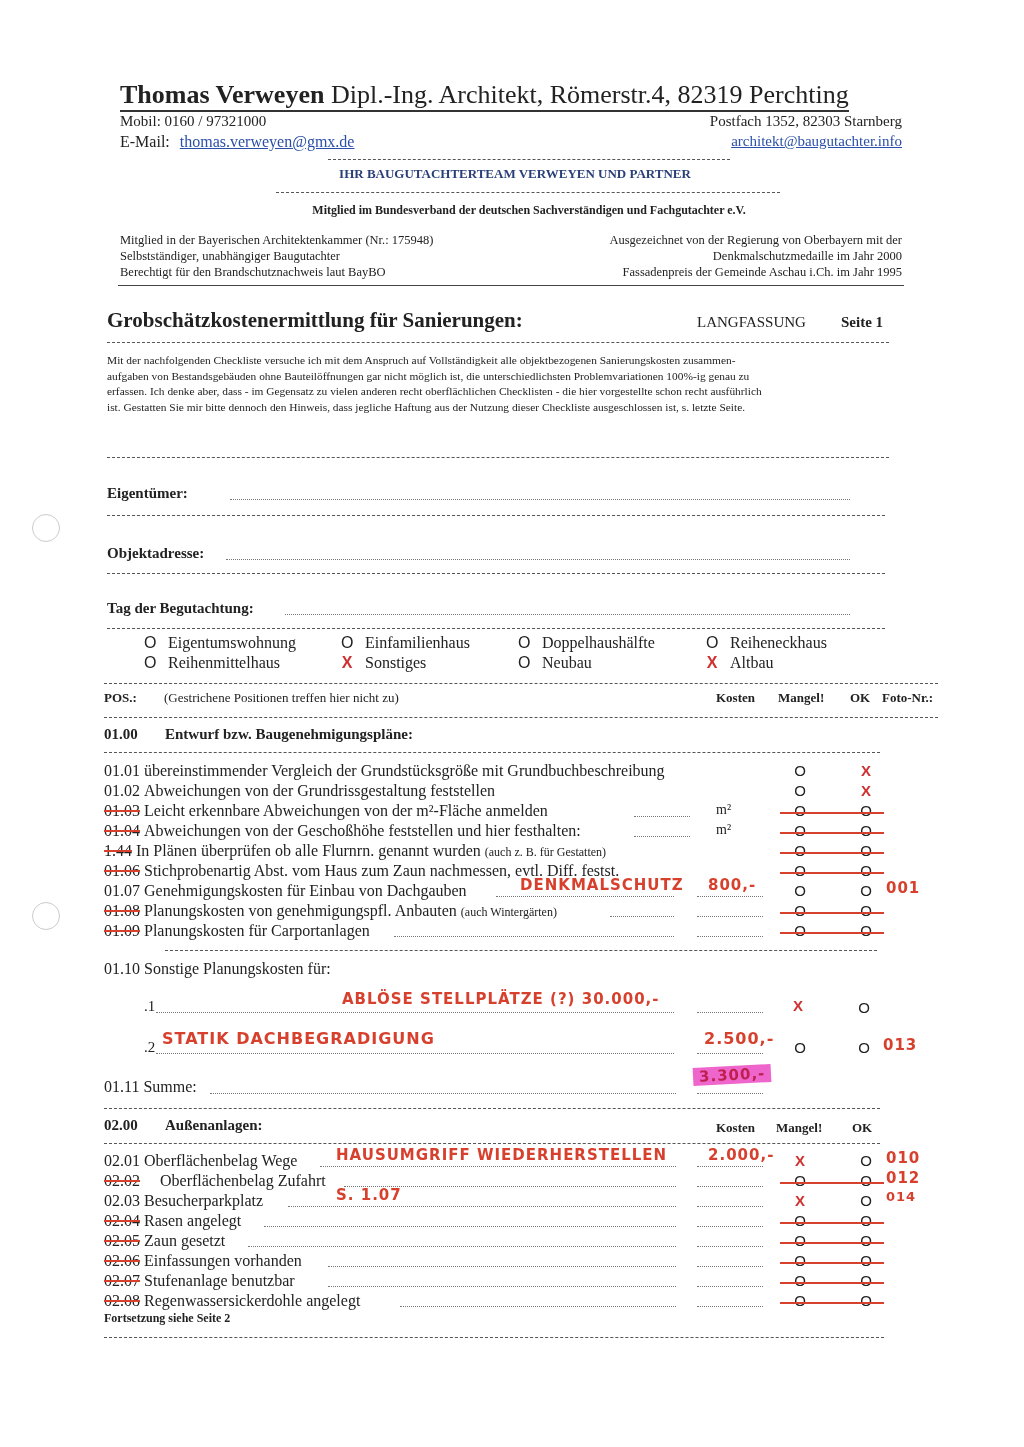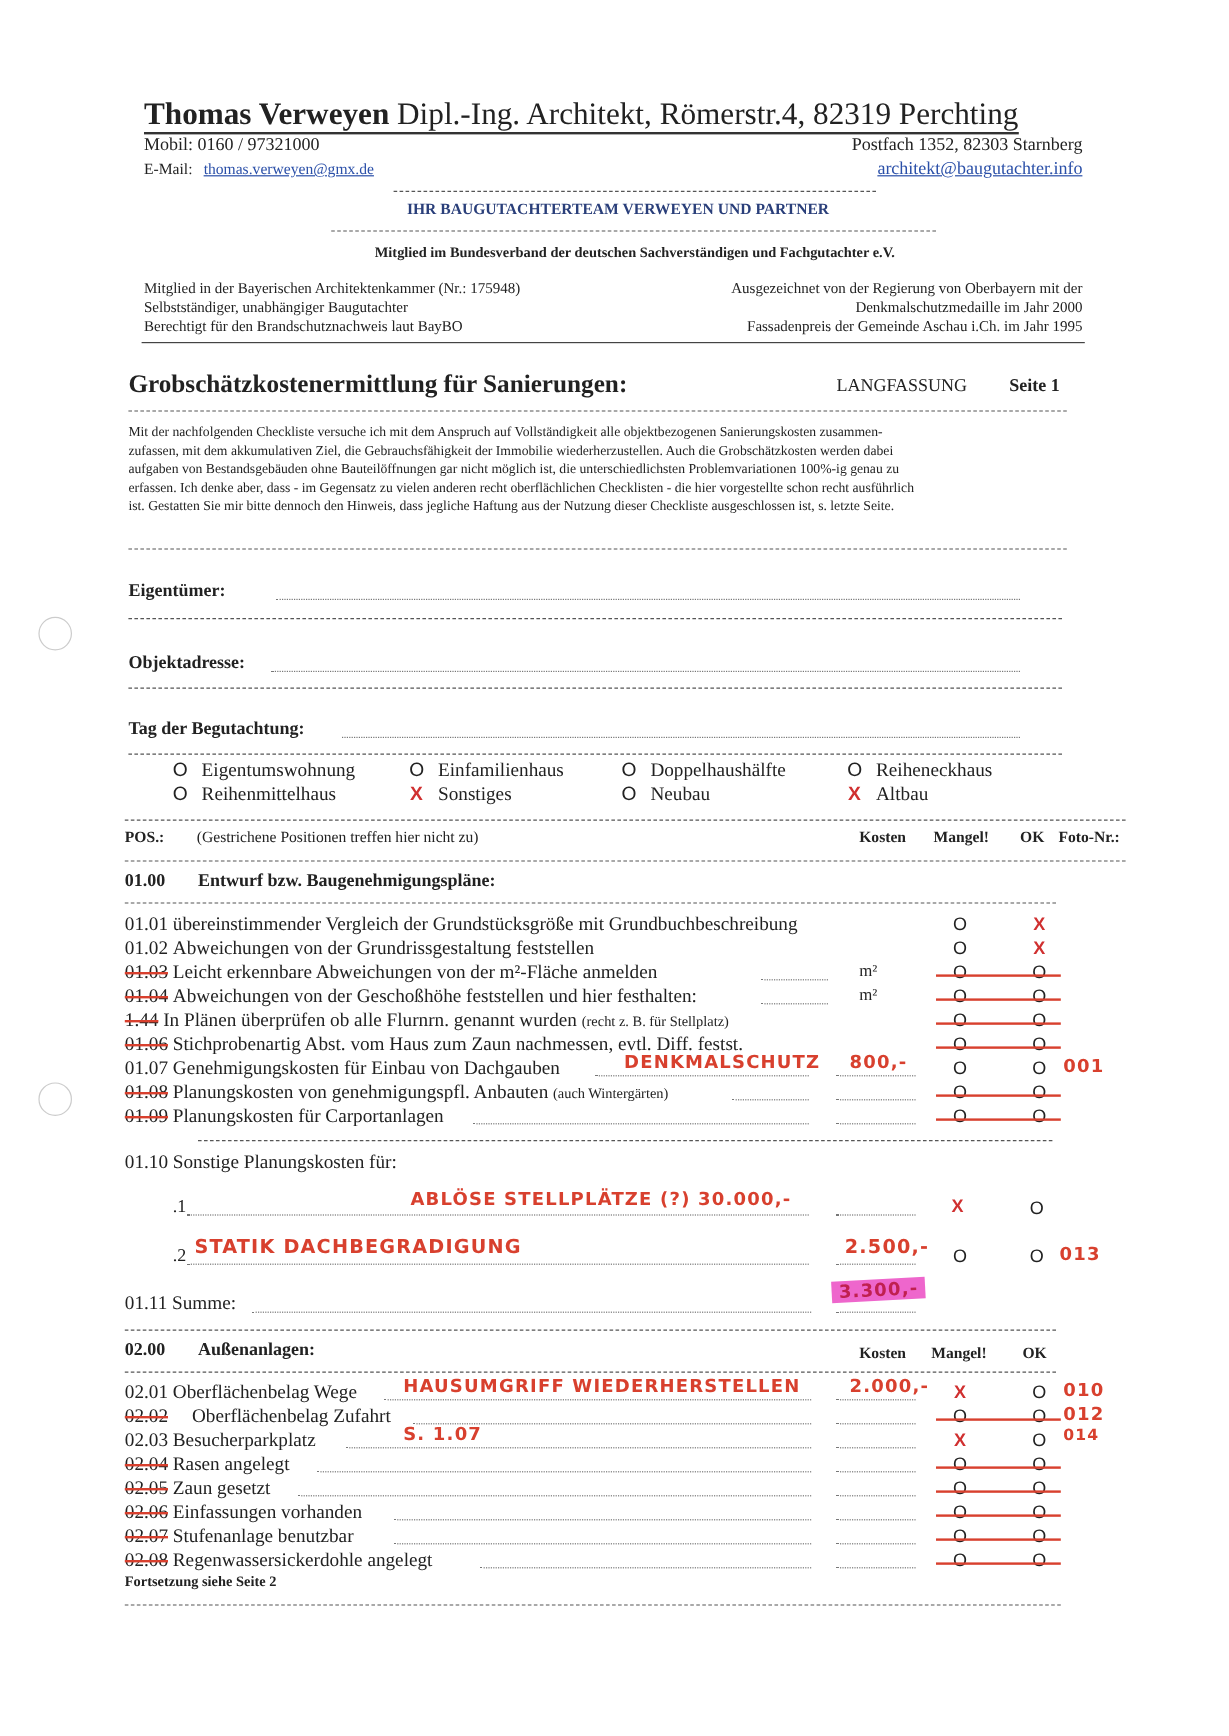--- a/index.html
+++ b/index.html
@@ -25,21 +25,21 @@
 
 <div class="hole" style="left:32px;top:514px;"></div>
 <div class="hole" style="left:32px;top:902px;"></div>
 
 <div class="abs" style="left:120px;top:80px;font-size:26px;white-space:nowrap;border-bottom:2px solid #333;line-height:30px;">
   <b>Thomas Verweyen</b>
   <span>Dipl.-Ing. Architekt, Römerstr.4, 82319 Perchting</span>
 </div>
 <div class="abs" style="left:120px;top:113px;font-size:15px;">Mobil: 0160 / 97321000</div>
 <div class="abs" style="right:122px;top:113px;font-size:15px;">Postfach 1352, 82303 Starnberg</div>
-<div class="abs" style="left:120px;top:133px;font-size:13px;">
+<div class="abs" style="left:120px;top:133px;font-size:16px;">
   <span>E-Mail:</span>
   <span class="link" style="margin-left:6px;">thomas.verweyen@gmx.de</span>
 </div>
 <div class="abs link" style="right:122px;top:133px;font-size:15px;">architekt@baugutachter.info</div>
 <div class="dash" style="left:328px;width:402px;top:159px;"></div>
 <div class="abs" style="left:0;width:1030px;text-align:center;top:166px;font-size:13px;font-weight:bold;color:#2a3f7a;">IHR BAUGUTACHTERTEAM VERWEYEN UND PARTNER</div>
 <div class="dash" style="left:276px;width:504px;top:192px;"></div>
 <div class="abs" style="left:0;width:1058px;text-align:center;top:203px;font-size:12px;font-weight:bold;">Mitglied im Bundesverband der deutschen Sachverständigen und Fachgutachter e.V.</div>
 
 <div class="abs" style="left:120px;top:232px;font-size:12.5px;line-height:16px;">
@@ -54,21 +54,20 @@
 </div>
 <div class="solid" style="left:118px;width:786px;top:285px;"></div>
 
 <div class="abs" style="left:107px;top:308px;font-size:21px;font-weight:bold;">Grobschätzkostenermittlung für Sanierungen:</div>
 <div class="abs" style="left:697px;top:314px;font-size:15px;">LANGFASSUNG</div>
 <div class="abs" style="left:841px;top:314px;font-size:15px;font-weight:bold;">Seite 1</div>
 <div class="dash" style="left:107px;width:782px;top:342px;"></div>
 
 <div class="abs" style="left:107px;top:353px;width:784px;font-size:11.4px;line-height:15.6px;white-space:nowrap;">
   <div>Mit der nachfolgenden Checkliste versuche ich mit dem Anspruch auf Vollständigkeit alle objektbezogenen Sanierungskosten zusammen-</div>
-  <div>zufassen, mit dem akkumulativen Ziel, die Gebrauchsfähigkeit der Immobilie wiederherzustellen. Auch die Grobschätzkosten werden dabei</div>
   <div>aufgaben von Bestandsgebäuden ohne Bauteilöffnungen gar nicht möglich ist, die unterschiedlichsten Problemvariationen 100%-ig genau zu</div>
   <div>erfassen. Ich denke aber, dass - im Gegensatz zu vielen anderen recht oberflächlichen Checklisten - die hier vorgestellte schon recht ausführlich</div>
   <div>ist. Gestatten Sie mir bitte dennoch den Hinweis, dass jegliche Haftung aus der Nutzung dieser Checkliste ausgeschlossen ist, s. letzte Seite.</div>
 </div>
 <div class="dash" style="left:107px;width:782px;top:457px;"></div>
 
 <div class="abs" style="left:107px;top:485px;font-size:15px;font-weight:bold;">Eigentümer:</div>
 <div class="dots" style="left:230px;width:620px;top:499px;" title=""></div>
 <div class="dash" style="left:107px;width:778px;top:515px;"></div>
 
@@ -116,21 +115,21 @@
     <div class="dots" style="left: 634px; width: 56px; top: 816px;"></div>
     <div class="ck" style="left: 792px; top: 802px;">O</div>
     <div class="ck" style="left: 858px; top: 802px;">O</div>
     <div class="struck-ck" style="left: 780px; width: 104px; top: 812px;"></div>
     <div class="row" style="top: 822px;"><span class="strike-num">01.04</span><span style="margin-left: 4px;">Abweichungen von der Geschoßhöhe feststellen und hier festhalten:</span></div>
     <div class="abs" style="left: 716px; top: 822px; font-size: 14px;">m²</div>
     <div class="dots" style="left: 634px; width: 56px; top: 836px;"></div>
     <div class="ck" style="left: 792px; top: 822px;">O</div>
     <div class="ck" style="left: 858px; top: 822px;">O</div>
     <div class="struck-ck" style="left: 780px; width: 104px; top: 832px;"></div>
-    <div class="row" style="top: 842px;"><span class="strike-num">1.44</span><span style="margin-left: 4px;">In Plänen überprüfen ob alle Flurnrn. genannt wurden</span><span class="small" style="margin-left: 4px;">(recht z. B. für Stellplatz)</span></div>
+    <div class="row" style="top: 842px;"><span class="strike-num">1.44</span><span style="margin-left: 4px;">In Plänen überprüfen ob alle Flurnrn. genannt wurden</span><span class="small" style="margin-left: 4px;">(auch z. B. für Gestatten)</span></div>
     <div class="ck" style="left: 792px; top: 842px;">O</div>
     <div class="ck" style="left: 858px; top: 842px;">O</div>
     <div class="struck-ck" style="left: 780px; width: 104px; top: 852px;"></div>
     <div class="row" style="top: 862px;"><span class="strike-num">01.06</span><span style="margin-left: 4px;">Stichprobenartig Abst. vom Haus zum Zaun nachmessen, evtl. Diff. festst.</span></div>
     <div class="ck" style="left: 792px; top: 862px;">O</div>
     <div class="ck" style="left: 858px; top: 862px;">O</div>
     <div class="struck-ck" style="left: 780px; width: 104px; top: 872px;"></div>
     <div class="row" style="top: 882px;"><span>01.07</span><span style="margin-left: 4px;">Genehmigungskosten für Einbau von Dachgauben</span></div>
     <div class="dots" style="left: 697px; width: 66px; top: 896px;"></div>
     <div class="abs hw" style="left: 520px; top: 876px; font-size: 15px;">DENKMALSCHUTZ</div>

